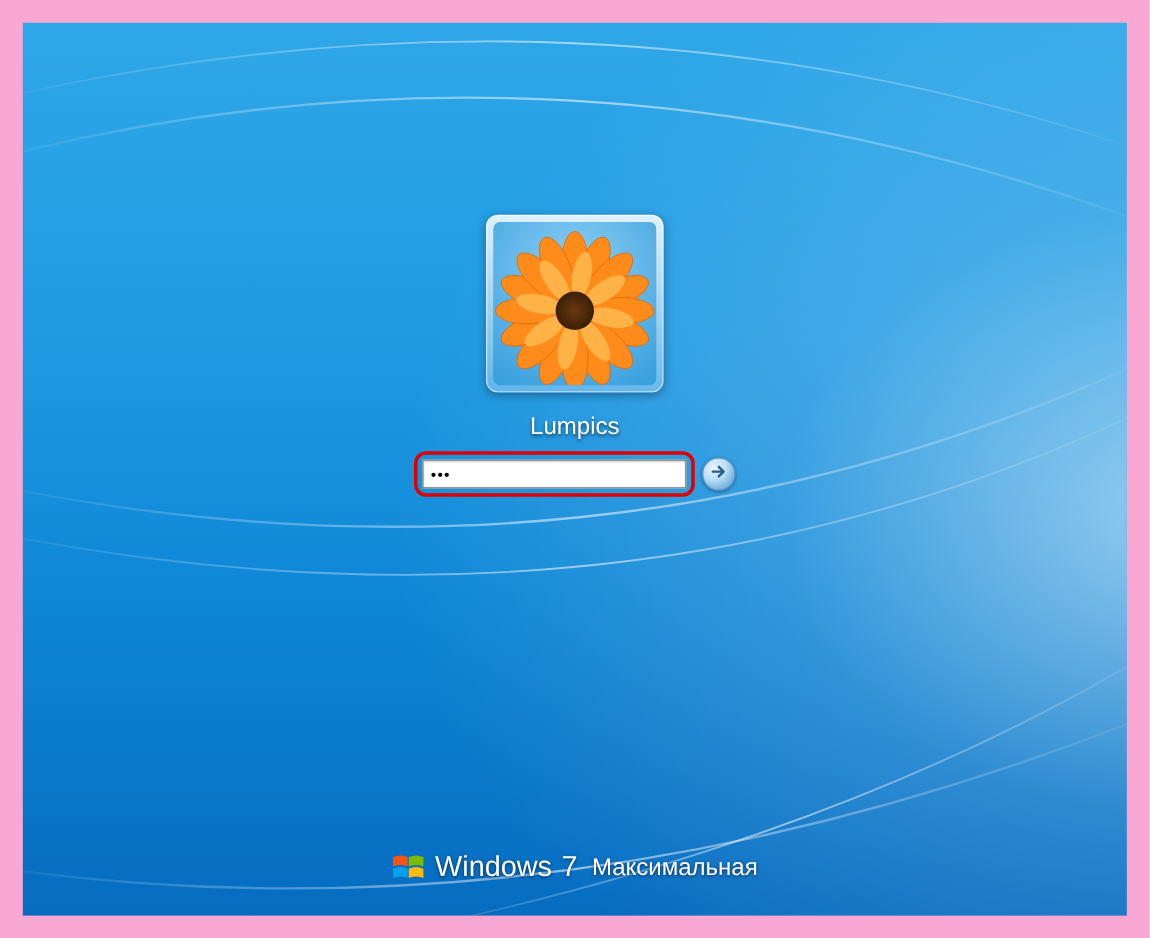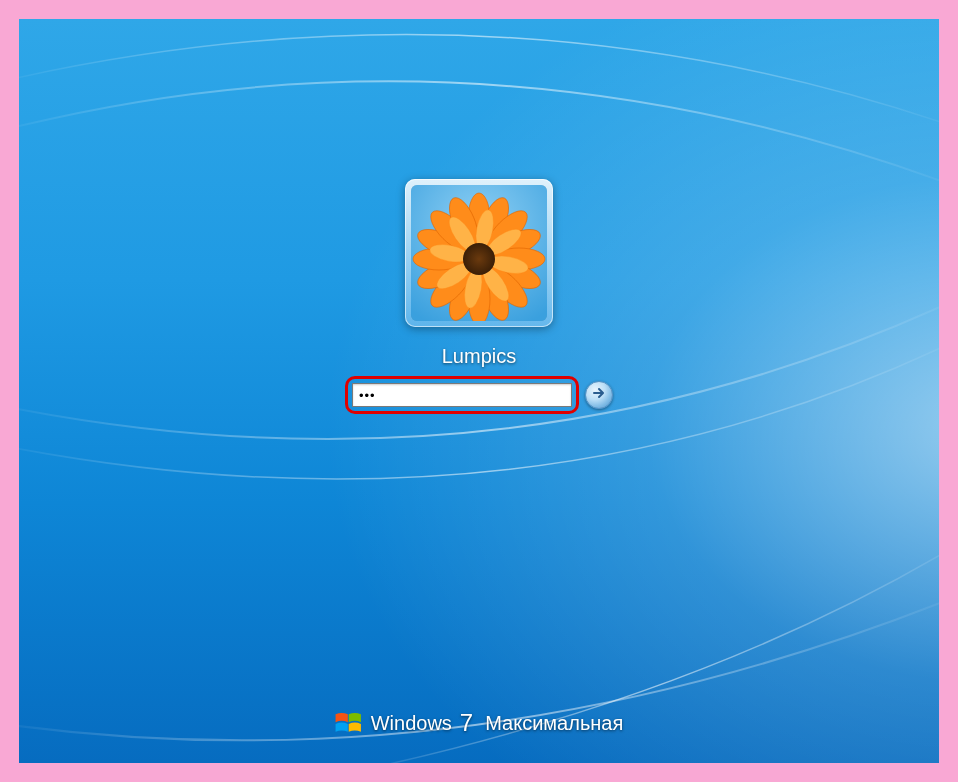--- a/index.html
+++ b/index.html
@@ -49,21 +49,21 @@
     border: 1px solid #5b93c3; box-shadow: 0 1px 3px rgba(0,0,0,0.4);
     display:flex; align-items:center; justify-content:center;
   }
   .go-btn svg { width:16px; height:16px; }
   .branding {
     position:absolute; left:50%; bottom:26px; transform:translateX(-50%);
     display:flex; align-items:center; gap:8px; color:#fff;
     text-shadow: 0 1px 3px rgba(0,0,0,0.6);
   }
   .winlogo { width:28px; height:28px; }
-  .brand-main { font-size:20px; font-weight:400; }
+  .brand-main { font-size:24px; font-weight:400; }
   .brand-ver { font-size:24px; font-weight:300; }
   .brand-edition { font-size:20px; font-weight:400; margin-left:4px; }
 </style>
 </head>
 <body>
 
 <div class="outer">
   <div class="screen">
     <div class="streaks">
       <svg viewBox="0 0 920 744" preserveAspectRatio="none">

